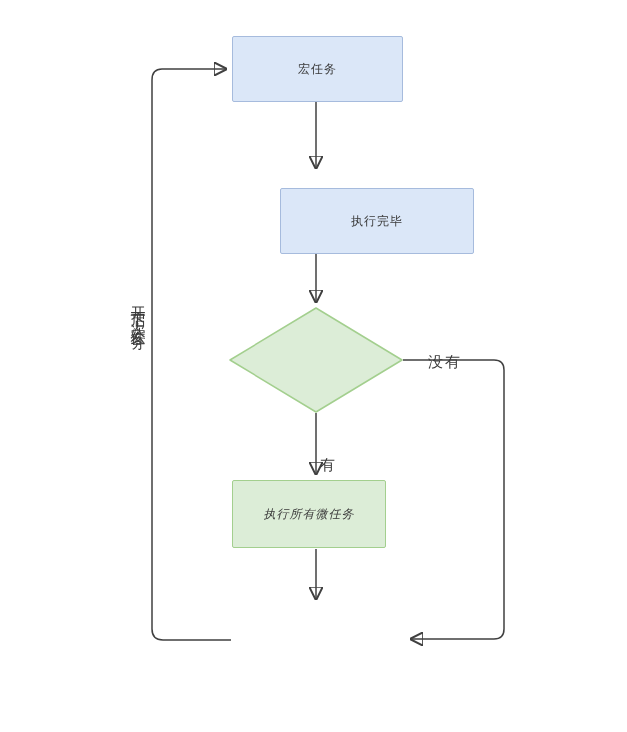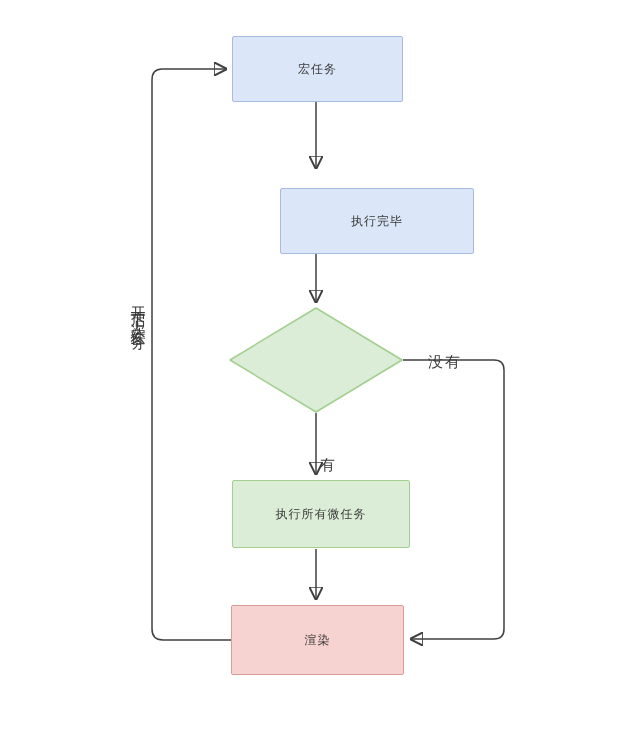--- a/index.html
+++ b/index.html
@@ -19,21 +19,21 @@
   .node{
     position:absolute;display:flex;align-items:center;justify-content:center;
     font-size:12px;letter-spacing:1px;color:var(--text);box-sizing:border-box;
     border-radius:2px;
   }
   .node.blue{background:var(--blue-fill);border:1.5px solid var(--blue-border);}
   .node.green{background:var(--green-fill);border:1.5px solid var(--green-border);}
   .node.pink{background:var(--pink-fill);border:1.5px solid var(--pink-border);}
   #n-macro{left:232px;top:36px;width:171px;height:66px;}
   #n-done{left:232px;top:188px;width:194px;height:66px;margin-left:48px;}
-  #n-micro{left:232px;top:480px;width:178px;height:68px;}
+  #n-micro{left:232px;top:480px;width:154px;height:68px;font-style:italic;}
   #n-render{left:231px;top:605px;width:173px;height:70px;}
   .diamond-label{
     position:absolute;left:230px;top:308px;width:172px;height:104px;
     display:flex;align-items:center;justify-content:center;font-size:17px;letter-spacing:1px;
   }
   .edge-label{position:absolute;font-size:15px;color:var(--text);margin-top:17px;}
   #lbl-yes{left:320px;top:439px;}
   #lbl-no{left:428px;top:336px;letter-spacing:2px;}
   #lbl-loop{
     position:absolute;left:129px;top:295px;font-size:15px;color:var(--text);
@@ -71,21 +71,18 @@
 
   <div class="node blue" id="n-done">
     <span>执行完毕</span>
   </div>
 
 
   <div class="node green" id="n-micro">
     <span>执行所有微任务</span>
   </div>
 
-  <div class="node pink" id="n-render">
-    <span>渲染</span>
-  </div>
 
   <div class="edge-label" id="lbl-yes">有</div>
   <div class="edge-label" id="lbl-no">没有</div>
   <div id="lbl-loop">开启下一次宏任务</div>
 
 </div>
 
 </body></html>

